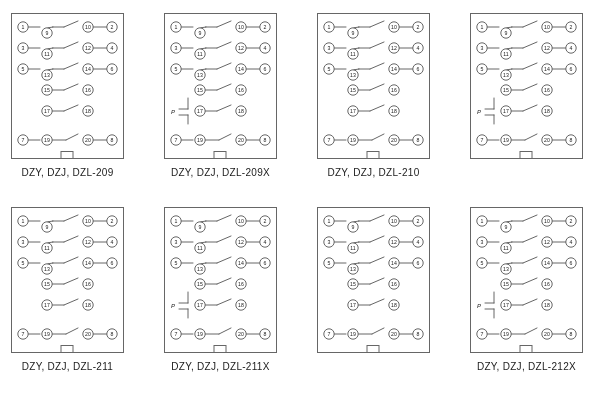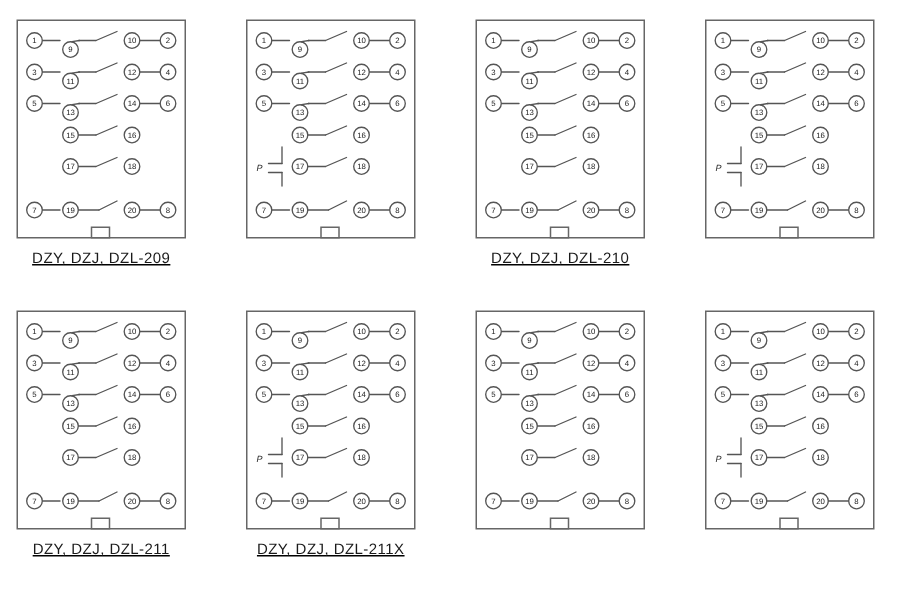--- a/index.html
+++ b/index.html
@@ -4,21 +4,21 @@
 <style>
   html,body{margin:0;padding:0;background:#ffffff;}
   body{width:600px;height:400px;overflow:hidden;font-family:"Liberation Sans",sans-serif;}
   main.grid{
     display:grid;
     grid-template-columns:repeat(4,115px);
     column-gap:38px;
     row-gap:28px;
     padding:12px 0 0 10px;
   }
-  figure.panel{margin:0;display:flex;flex-direction:column;align-items:center;text-decoration:underline;}
+  figure.panel{margin:0;display:flex;flex-direction:column;align-items:center;}
   figcaption.panel-label{
     margin-top:7px;
     text-align:center;
     font-size:10px;
     color:#1a1a1a;
     letter-spacing:.3px;
     white-space:nowrap;
     font-family:"Liberation Sans",sans-serif;
   }
   svg .bx{fill:none;stroke:#666;stroke-width:1;}
@@ -273,20 +273,21 @@
         </g>
         <rect x="51" y="139.5" width="12" height="7" class="bx"></rect>
         <g>
           <text x="8" y="102" class="pm">P</text>
           <line x1="16" y1="97" x2="25" y2="97"></line>
           <line x1="25" y1="97" x2="25" y2="86"></line>
           <line x1="16" y1="103" x2="25" y2="103"></line>
           <line x1="25" y1="103" x2="25" y2="112"></line>
         </g>
       </svg>
+      <figcaption class="panel-label">DZY, DZJ, DZL-209X</figcaption>
     </figure>
     <figure class="panel">
       <svg viewBox="0 0 115 148" width="115" height="148">
         <rect x="1.5" y="1.5" width="112" height="145" class="bx"></rect>
         <g>
           <g>
             <circle cx="13" cy="15" r="5.2"></circle>
             <text x="13" y="16.9" text-anchor="middle">1</text>
           </g>
           <line x1="18.5" y1="15" x2="30" y2="15"></line>
@@ -1023,14 +1024,15 @@
         </g>
         <rect x="51" y="139.5" width="12" height="7" class="bx"></rect>
         <g>
           <text x="8" y="102" class="pm">P</text>
           <line x1="16" y1="97" x2="25" y2="97"></line>
           <line x1="25" y1="97" x2="25" y2="86"></line>
           <line x1="16" y1="103" x2="25" y2="103"></line>
           <line x1="25" y1="103" x2="25" y2="112"></line>
         </g>
       </svg>
+      <figcaption class="panel-label">DZY, DZJ, DZL-212X</figcaption>
     </figure>
   </main>
 
 </body></html>

